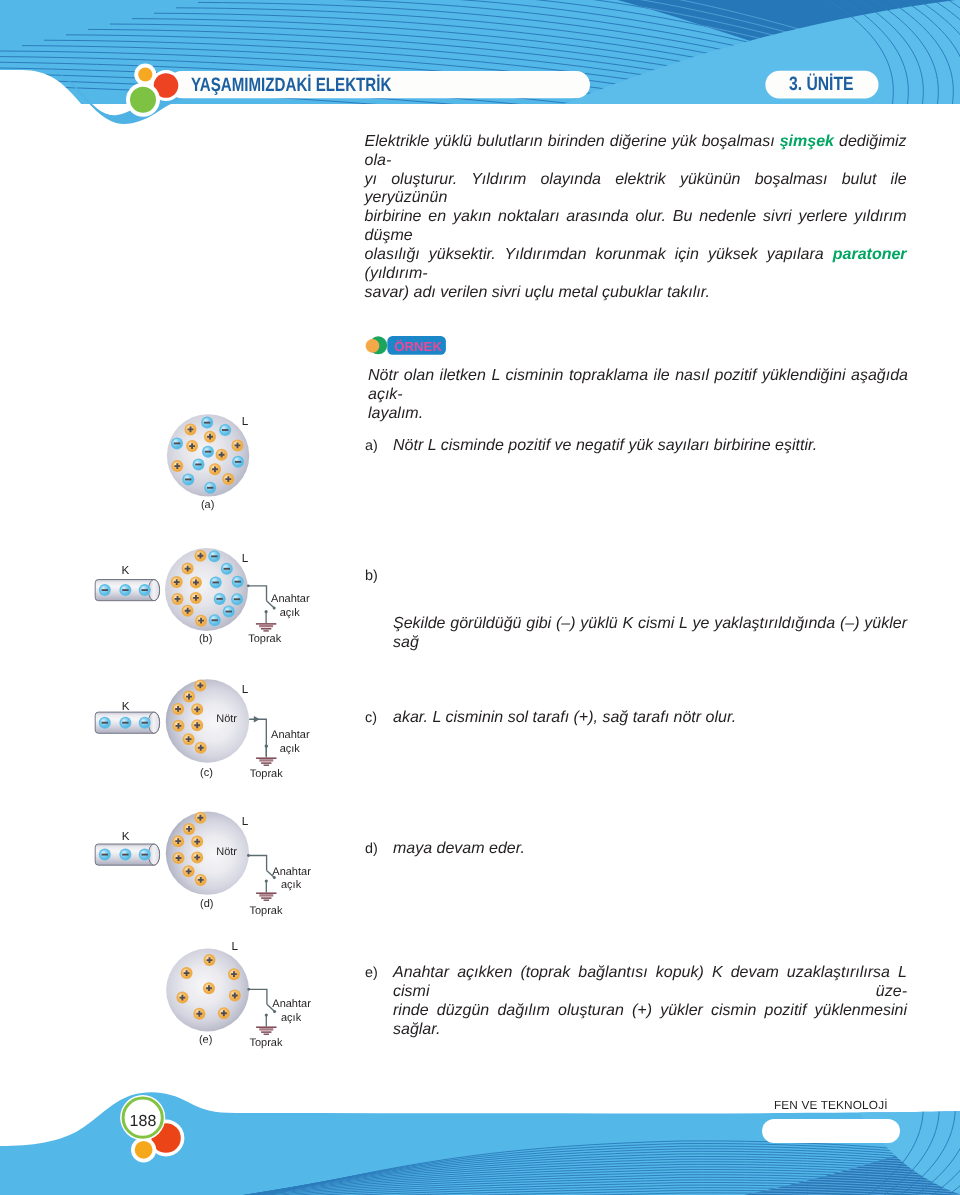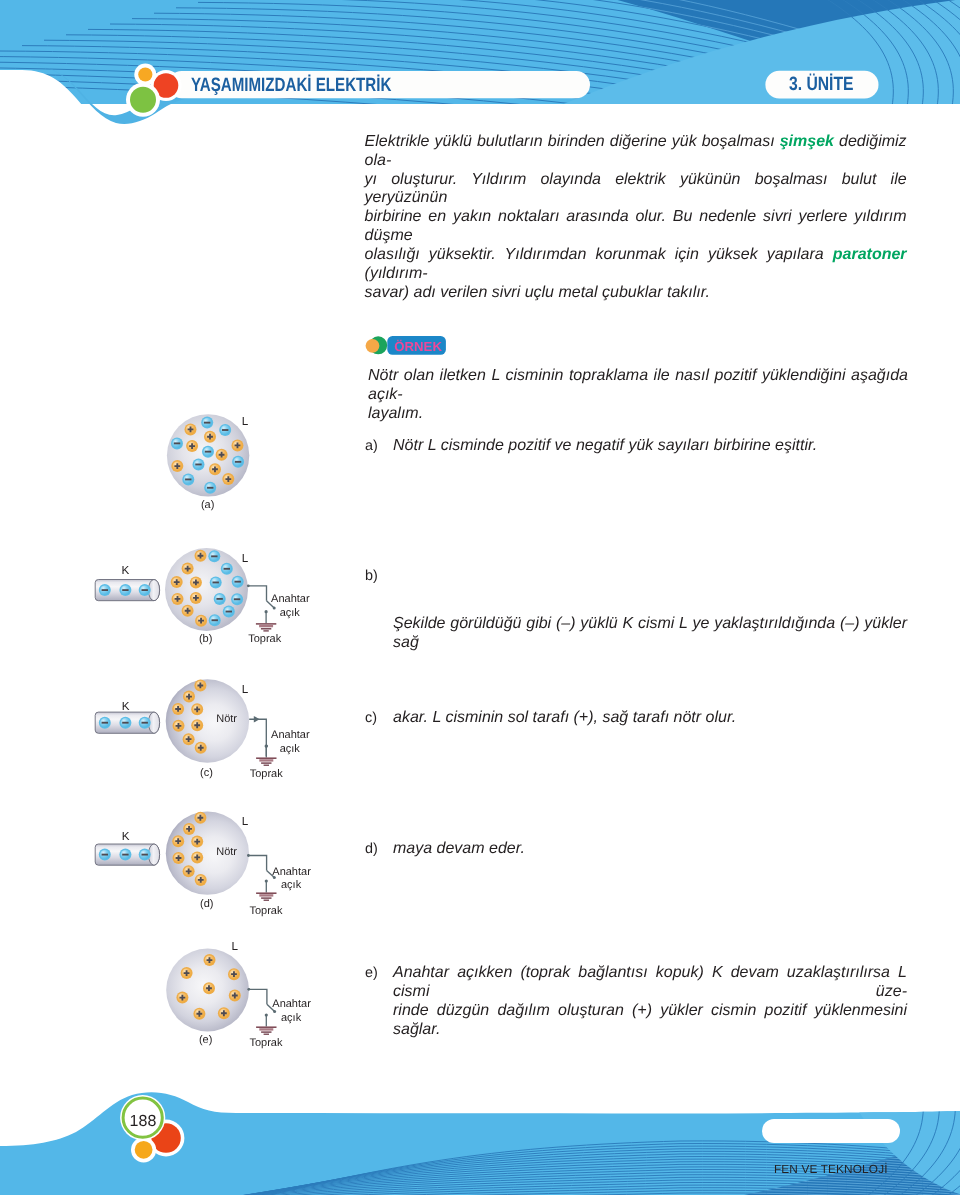--- a/index.html
+++ b/index.html
@@ -597,14 +597,14 @@
 <div class="flbl" style="left:200.1px;top:899.2px;">(d)</div>
 <div class="flbl-big" style="left:272.3px;top:866.8px;">Anahtar</div>
 <div class="flbl-big" style="left:281.0px;top:879.9px;">açık</div>
 <div class="flbl-big" style="left:249.4px;top:906.3px;">Toprak</div>
 <div class="flbl-cap" style="left:231.5px;top:941.4px;">L</div>
 <div class="flbl" style="left:198.9px;top:1035.3px;">(e)</div>
 <div class="flbl-big" style="left:272.3px;top:999.0px;">Anahtar</div>
 <div class="flbl-big" style="left:281.0px;top:1012.8px;">açık</div>
 <div class="flbl-big" style="left:249.4px;top:1037.8px;">Toprak</div>
 <div class="pgnum" style="left:129.6px;top:1113.2px;">188</div>
-<div class="footsub" style="left:774px;top:1162px;">FEN VE TEKNOLOJİ</div>
+<div class="footsub" style="left:774px;top:1098px;">FEN VE TEKNOLOJİ</div>
 </div>
 
 </body></html>

